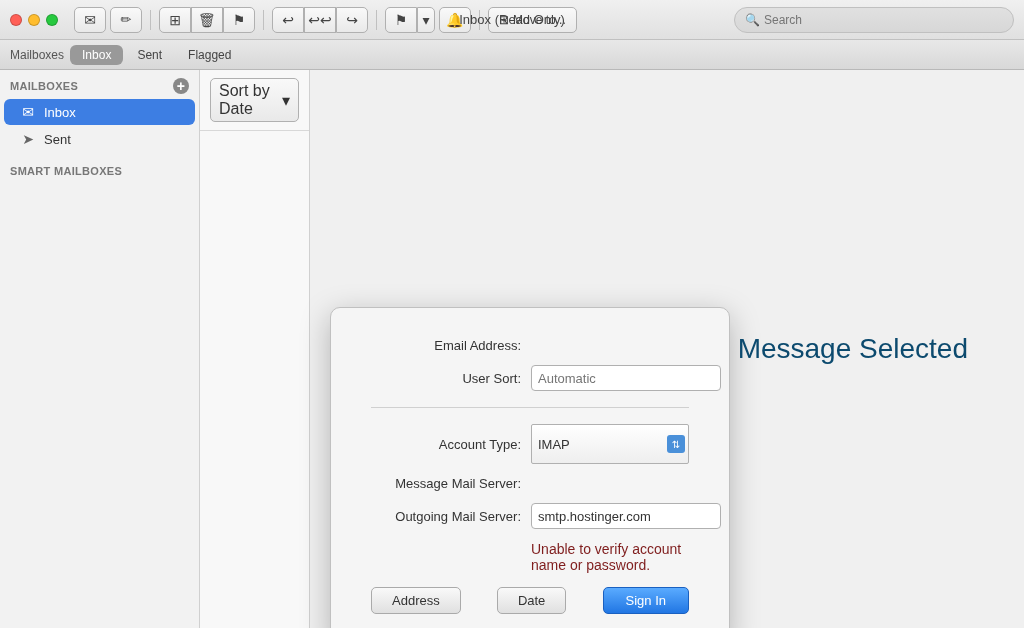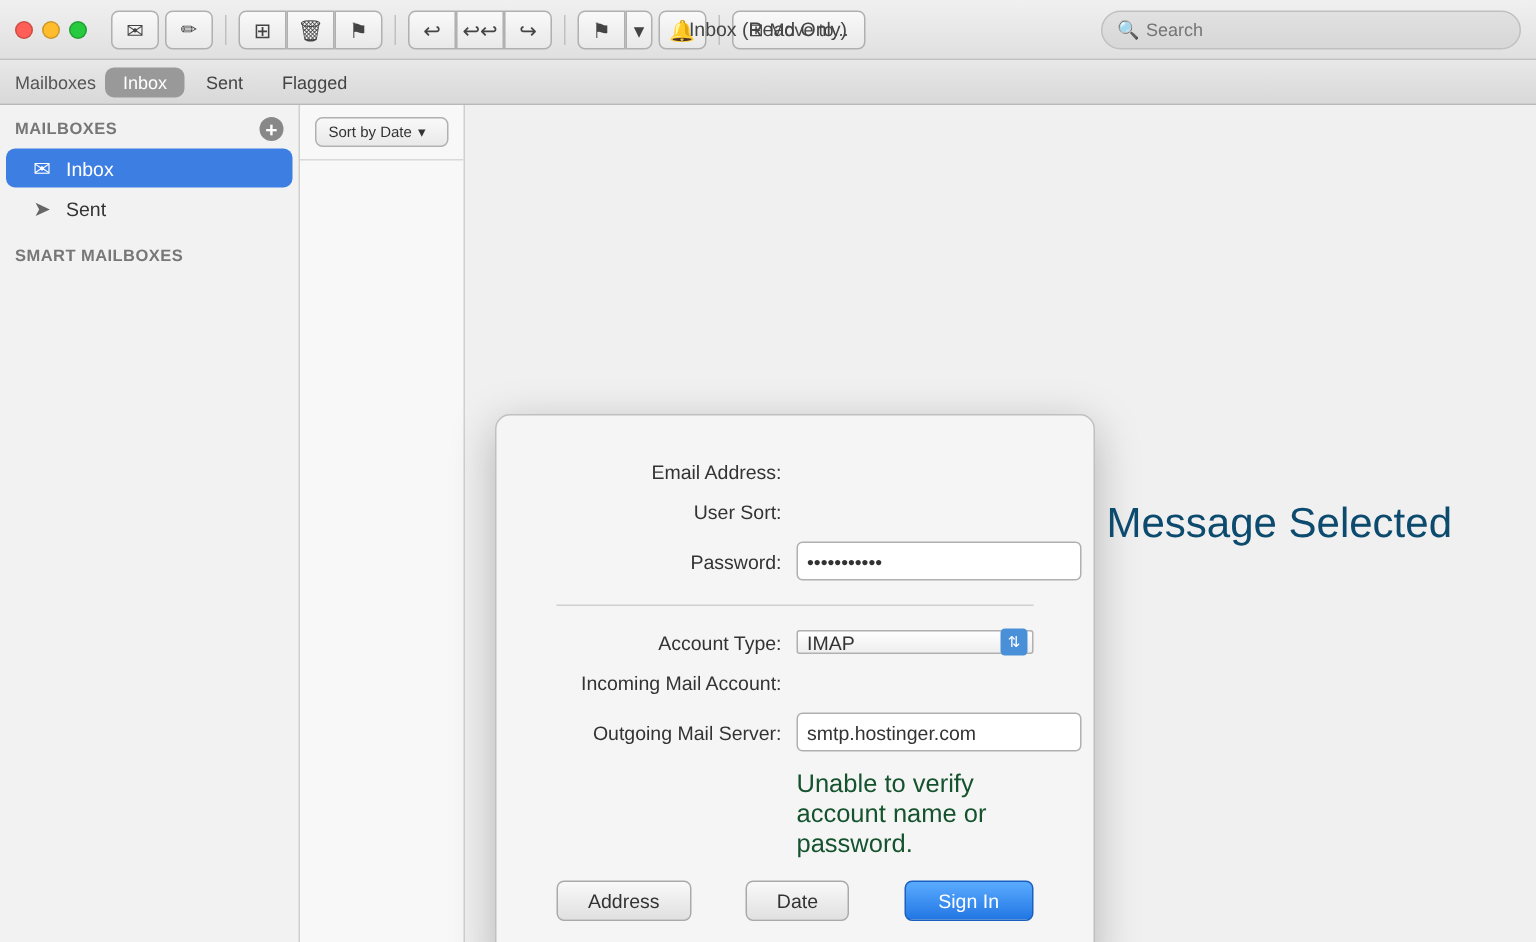--- a/index.html
+++ b/index.html
@@ -208,21 +208,21 @@
     }
     .sort-bar {
       padding: 8px 10px;
       border-bottom: 1px solid #d8d8d8;
     }
     .sort-btn {
       background: linear-gradient(to bottom, #f9f9f9, #e9e9e9);
       border: 1px solid #b0b0b0;
       border-radius: 5px;
       padding: 3px 8px;
-      font-size: 10px;
+      font-size: 16px;
       color: #333;
       cursor: pointer;
       display: flex;
       align-items: center;
       gap: 4px;
     }
 
     
     .content-area {
       flex: 1;
@@ -287,21 +287,21 @@
       border: none;
       border-top: 1px solid #d0d0d0;
       margin: 16px 0;
     }
     .select-wrapper {
       flex: 1;
       position: relative;
     }
     .form-select {
       width: 100%;
-      height: 16px;
+      height: 40px;
       border-radius: 2px;
       border: 1px solid #b0b0b0;
       background: linear-gradient(to bottom, #fff, #eee);
       padding: 0 6px;
       font-size: 13px;
       color: #333;
       appearance: none;
       cursor: pointer;
     }
     .select-arrow {
@@ -314,22 +314,22 @@
       width: 18px;
       height: 18px;
       display: flex;
       align-items: center;
       justify-content: center;
       color: white;
       font-size: 10px;
       pointer-events: none;
     }
     .error-text {
-      color: #14532d;
-      font-size: 17px;
+      color: #7f1d1d;
+      font-size: 14px;
       margin: 6px 0 14px 160px;
     }
     .dialog-buttons {
       display: flex;
       justify-content: space-between;
       align-items: center;
       margin-top: 6px;
     }
     .btn-cancel, .btn-back {
       background: linear-gradient(to bottom, #f9f9f9, #e0e0e0);
@@ -446,42 +446,39 @@
 
     <div class="dialog-overlay">
       <div class="dialog-box">
 
         <div class="form-row">
           <label class="form-label">Email Address:</label>
         </div>
 
         <div class="form-row">
           <label class="form-label">User Sort:</label>
+          <input type="text" class="form-input placeholder-text" placeholder="Automatic" style="">
         </div>
 
-        <div class="form-row">
-          <label class="form-label">Password:</label>
-          <input type="password" class="form-input" value="password123" style="">
-        </div>
 
         <hr class="form-divider">
 
         <div class="form-row">
           <label class="form-label">Account Type:</label>
           <div class="select-wrapper">
             <select class="form-select">
               <option>IMAP</option>
               <option>POP</option>
             </select>
             <div class="select-arrow">⇅</div>
           </div>
         </div>
 
         <div class="form-row">
-          <label class="form-label">Incoming Mail Account:</label>
+          <label class="form-label">Message Mail Server:</label>
         </div>
 
         <div class="form-row">
           <label class="form-label">Outgoing Mail Server:</label>
           <input type="text" class="form-input" value="smtp.hostinger.com" style="">
         </div>
 
         <div class="error-text">Unable to verify account name or password.</div>
 
         <div class="dialog-buttons">

